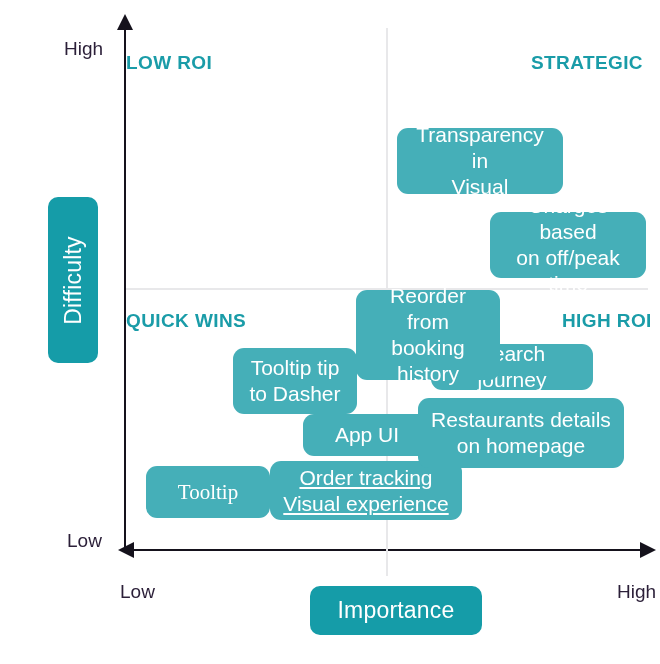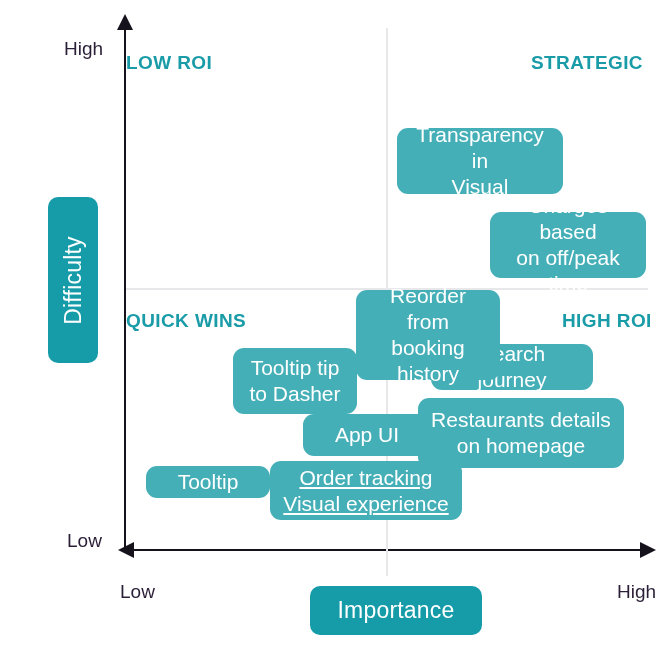--- a/index.html
+++ b/index.html
@@ -184,21 +184,21 @@
 Visual</div>
 
   <div class="item-box" style="left:456px; top:212px; width:156px; height:66px; z-index:2;">Charges based
 on off/peak time</div>
 
   <div class="item-box" style="left:199px; top:348px; width:124px; height:66px; z-index:3;">Tooltip tip
 to Dasher</div>
 
   <div class="item-box" style="left:269px; top:414px; width:128px; height:42px; z-index:4;">App UI</div>
 
-  <div class="item-box" style="left:112px; top:466px; width:124px; height:32px; z-index:5;">Tooltip</div>
+  <div class="item-box" style="left:112px; top:466px; width:124px; height:52px; z-index:5;font-family:Liberation Serif, serif;">Tooltip</div>
 
   <div class="item-box" style="left:236px; top:461px; width:192px; height:59px; z-index:6;text-decoration:underline;">Order tracking
 Visual experience</div>
 
   <div class="item-box" style="left:397px; top:344px; width:162px; height:46px; z-index:7;">Search journey</div>
 
   <div class="item-box" style="left:384px; top:398px; width:206px; height:70px; z-index:8;">Restaurants details
 on homepage</div>
 
   <div class="item-box" style="left:322px; top:290px; width:144px; height:90px; z-index:9;">Reorder from

